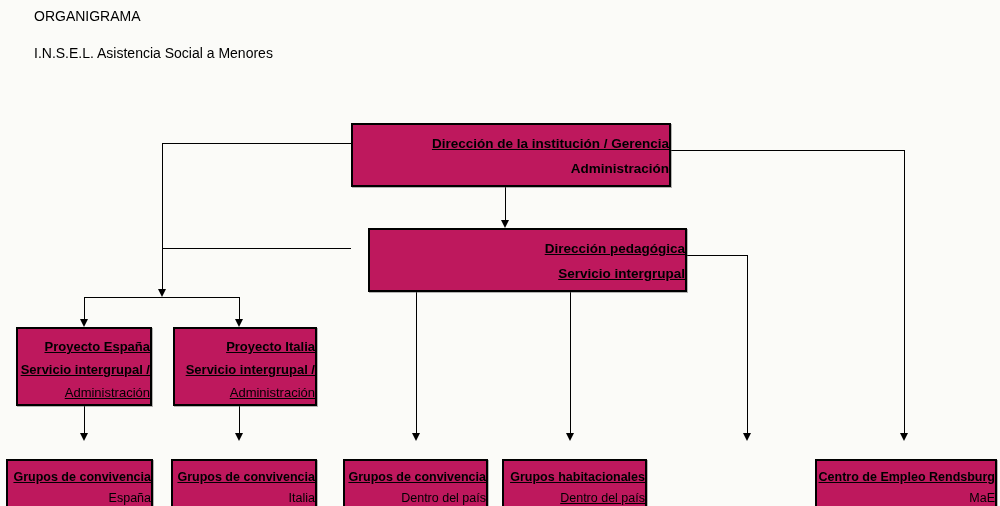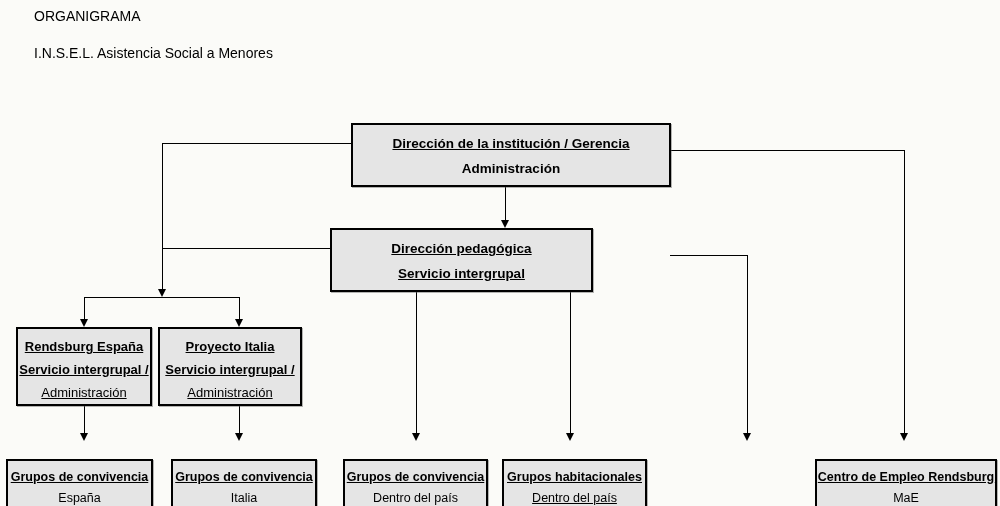--- a/index.html
+++ b/index.html
@@ -19,24 +19,24 @@
     position:absolute;
     left:0; right:0;
     padding-left:34px;
     font-size:14px;
     line-height:20px;
     color:#000;
   }
   .box{
     position:absolute;
     box-sizing:border-box;
-    background:#e5e5e5;
+    background:#be185d;
     border:2px solid #000;
     box-shadow:1px 1px 0 rgba(90,90,90,0.45);
-    text-align:center;
+    text-align:right;
     overflow:hidden;
   }
   .ln{display:block; white-space:nowrap;}
   .bu{font-weight:bold; text-decoration:underline;}
   .b{font-weight:bold;}
   .u{text-decoration:underline;}
   .box-main{font-size:13.5px; padding-top:6px;}
   .box-main .ln{line-height:25px;}
   .box-mid{font-size:13px; padding-top:6px;}
   .box-mid .ln{line-height:23px;}
@@ -88,32 +88,32 @@
 
   <div class="hl" style="top:150px; left:671px; width:233px;"></div>
   <div class="vl" style="left:904px; top:150px; height:284px;"></div>
   <div class="arr" style="left:900px; top:433px;"></div>
 
   <div class="box box-main" style="left:351px; top:123px; width:320px; height:64px;">
     <span class="ln bu">Dirección de la institución / Gerencia</span>
     <span class="ln b">Administración</span>
   </div>
 
-  <div class="box box-main" style="left:330px; top:228px; width:263px; height:64px;">
+  <div class="box box-main" style="left:368px; top:228px; width:319px; height:64px;">
     <span class="ln bu">Dirección pedagógica</span>
     <span class="ln bu">Servicio intergrupal</span>
   </div>
 
   <div class="box box-mid" style="left:16px; top:327px; width:136px; height:79px;">
-    <span class="ln bu">Rendsburg España</span>
+    <span class="ln bu">Proyecto España</span>
     <span class="ln bu">Servicio intergrupal /</span>
     <span class="ln u">Administración</span>
   </div>
 
-  <div class="box box-mid" style="left:158px; top:327px; width:144px; height:79px;">
+  <div class="box box-mid" style="left:173px; top:327px; width:144px; height:79px;">
     <span class="ln bu">Proyecto Italia</span>
     <span class="ln bu">Servicio intergrupal /</span>
     <span class="ln u">Administración</span>
   </div>
 
   <div class="box box-leaf" style="left:6px; top:441px; width:147px; height:55px;">
     <span class="ln bu">Grupos de convivencia</span>
     <span class="ln">España</span>
   </div>
 

